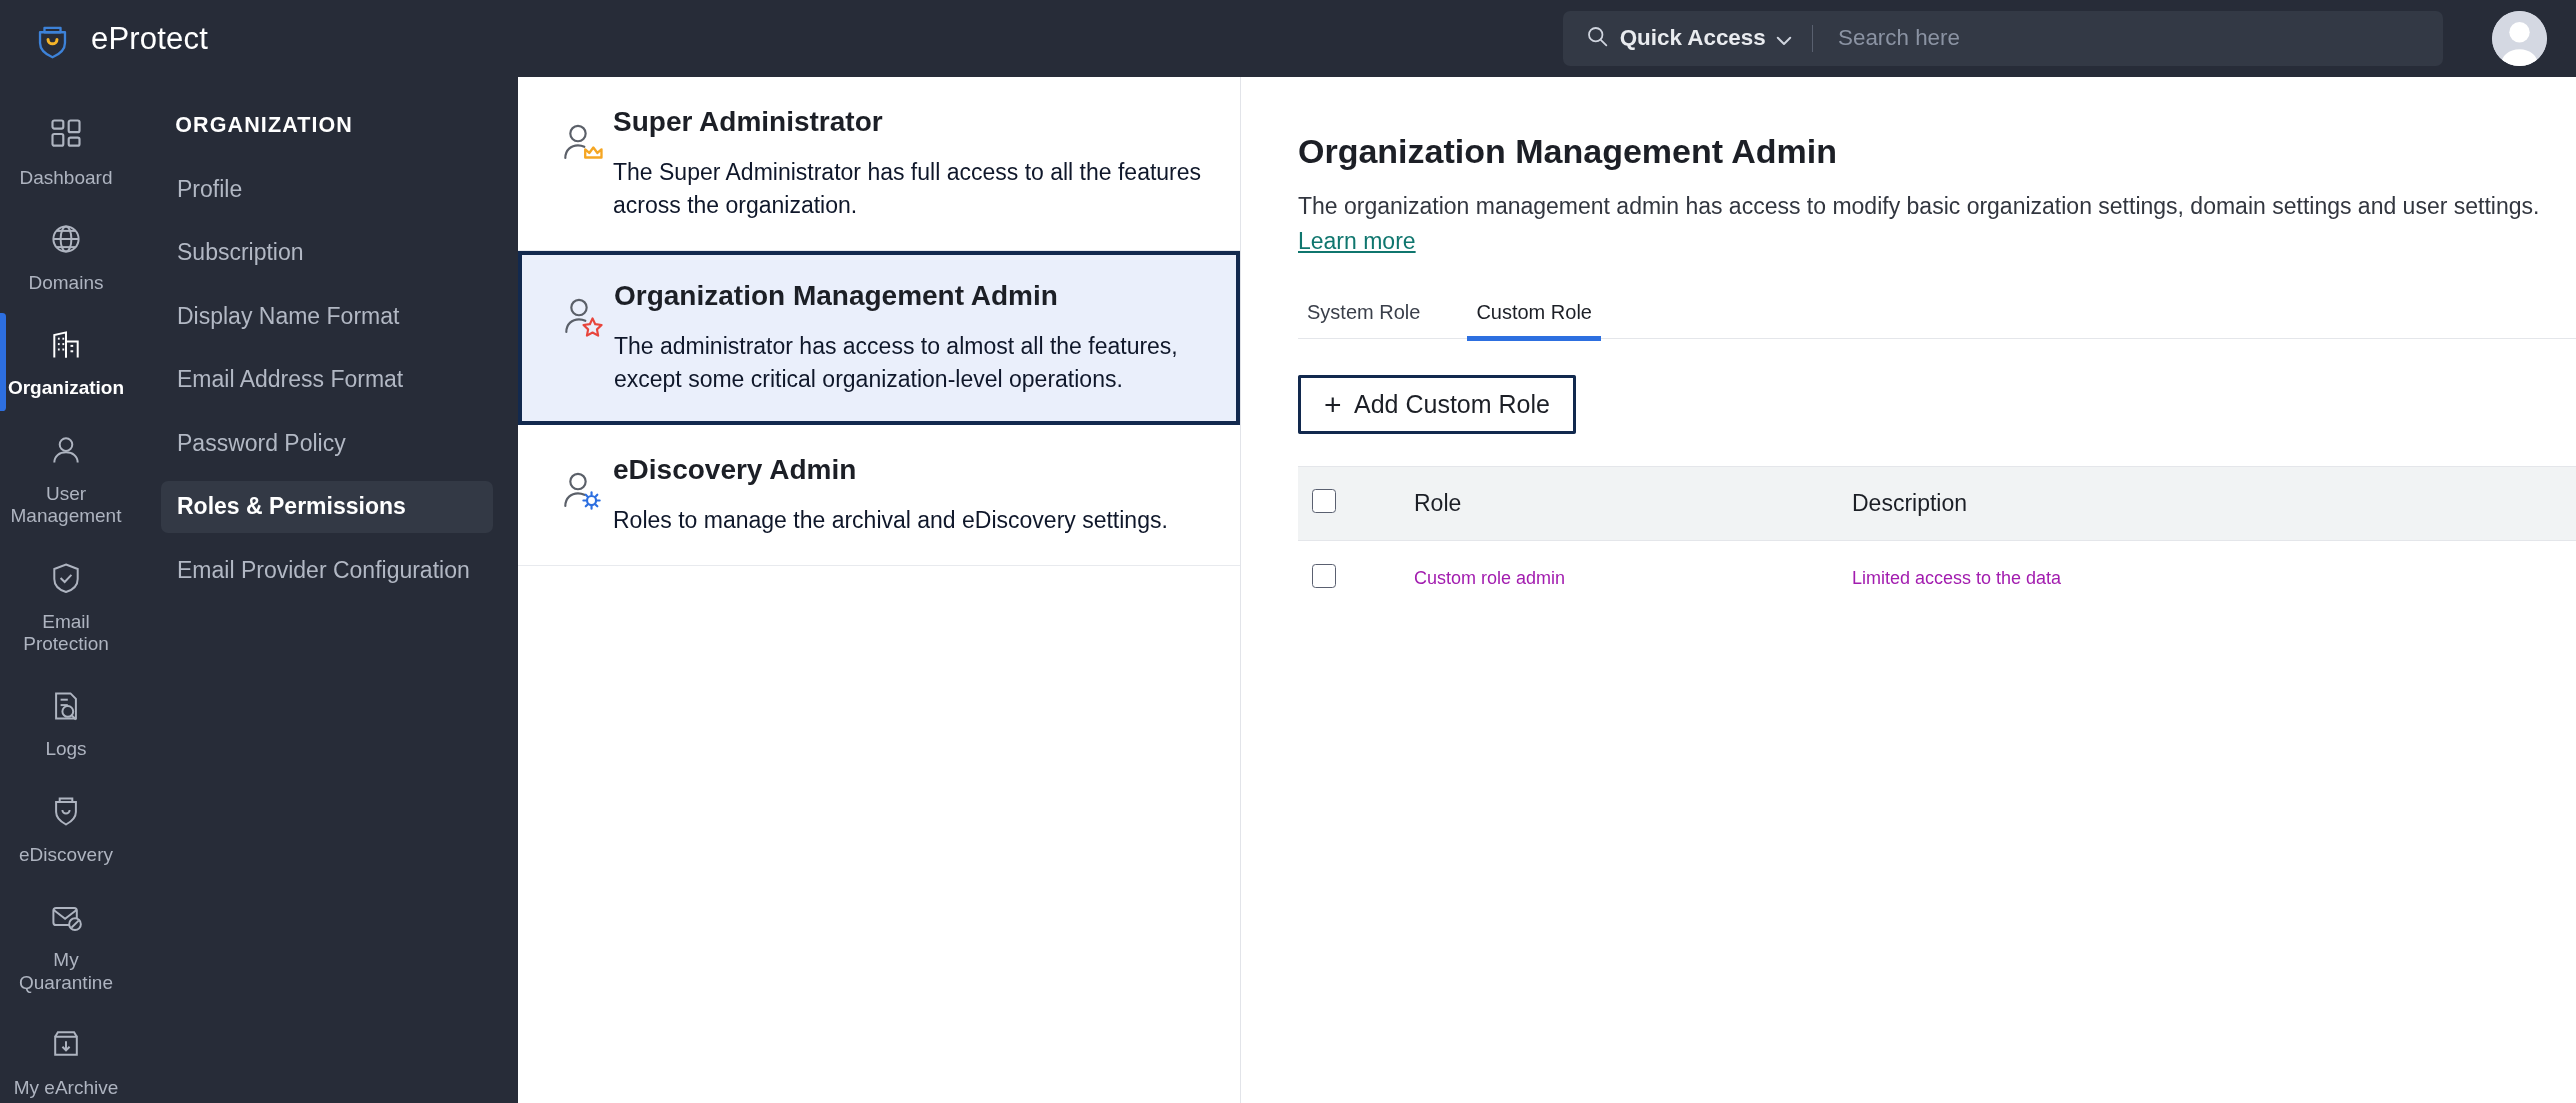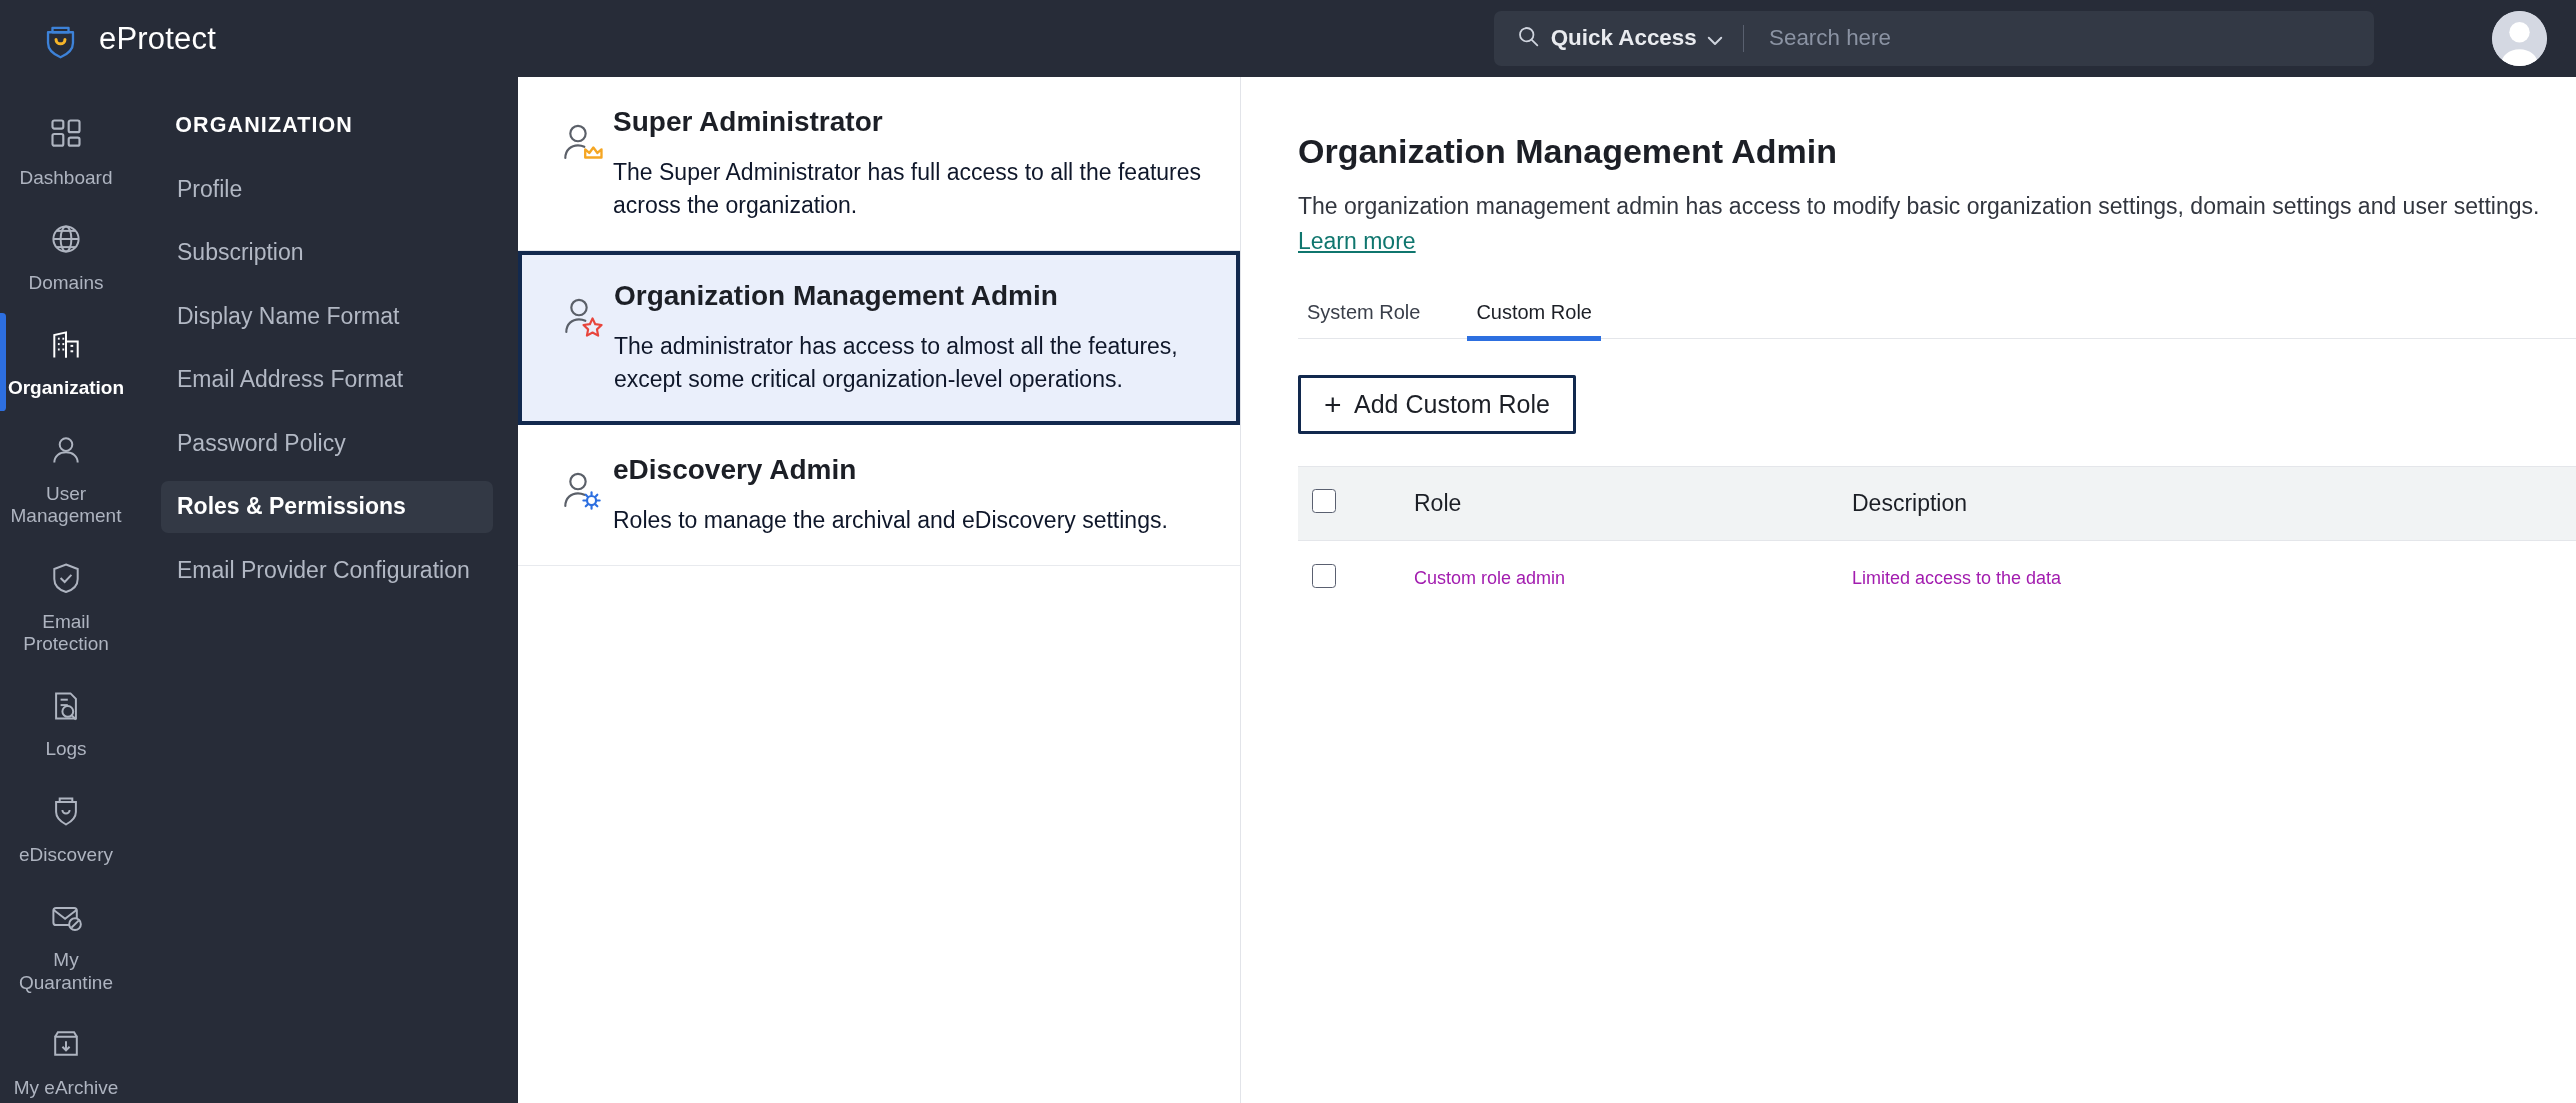--- a/index.html
+++ b/index.html
@@ -9,26 +9,26 @@
     background: #ffffff;
     overflow: hidden;
   }
   .app { position: relative; width: 2576px; height: 1104px; display: flex; flex-direction: column; }
 
   
   .topbar {
     height: 77px; background: #272c38; flex: 0 0 77px;
     display: flex; align-items: center; position: relative;
   }
-  .brand { display: flex; align-items: center; gap: 18px; padding-left: 40px; width: 519px; }
+  .brand { display: flex; align-items: center; gap: 18px; padding-left: 32px; width: 519px; }
   .brand-logo { width: 41px; height: 41px; flex: 0 0 41px; }
   .brand-name { color: #ffffff; font-size: 31px; font-weight: 400; letter-spacing: 0.2px; }
 
   .searchwrap {
-    position: absolute; left: 1494px; top: 10.7px; width: 880px; height: 55px;
+    position: absolute; left: 1563px; top: 10.7px; width: 880px; height: 55px;
     background: #333945; border-radius: 7.2px; display: flex; align-items: center;
   }
   .quick { display: flex; align-items: center; gap: 10.7px; padding: 0 19.7px 0 23px; }
   .quick-label { color: #e9ebef; font-size: 22.4px; font-weight: 700; }
   .chev { width: 16px; height: 9.8px; }
   .vdiv { width: 0.9px; height: 27px; background: #59606f; }
   .search-input {
     flex: 1; background: transparent; border: 0; outline: none; color: #f97316;
     font-size: 22.4px; font-family: "Liberation Sans", sans-serif; padding-left: 25px;
   }

